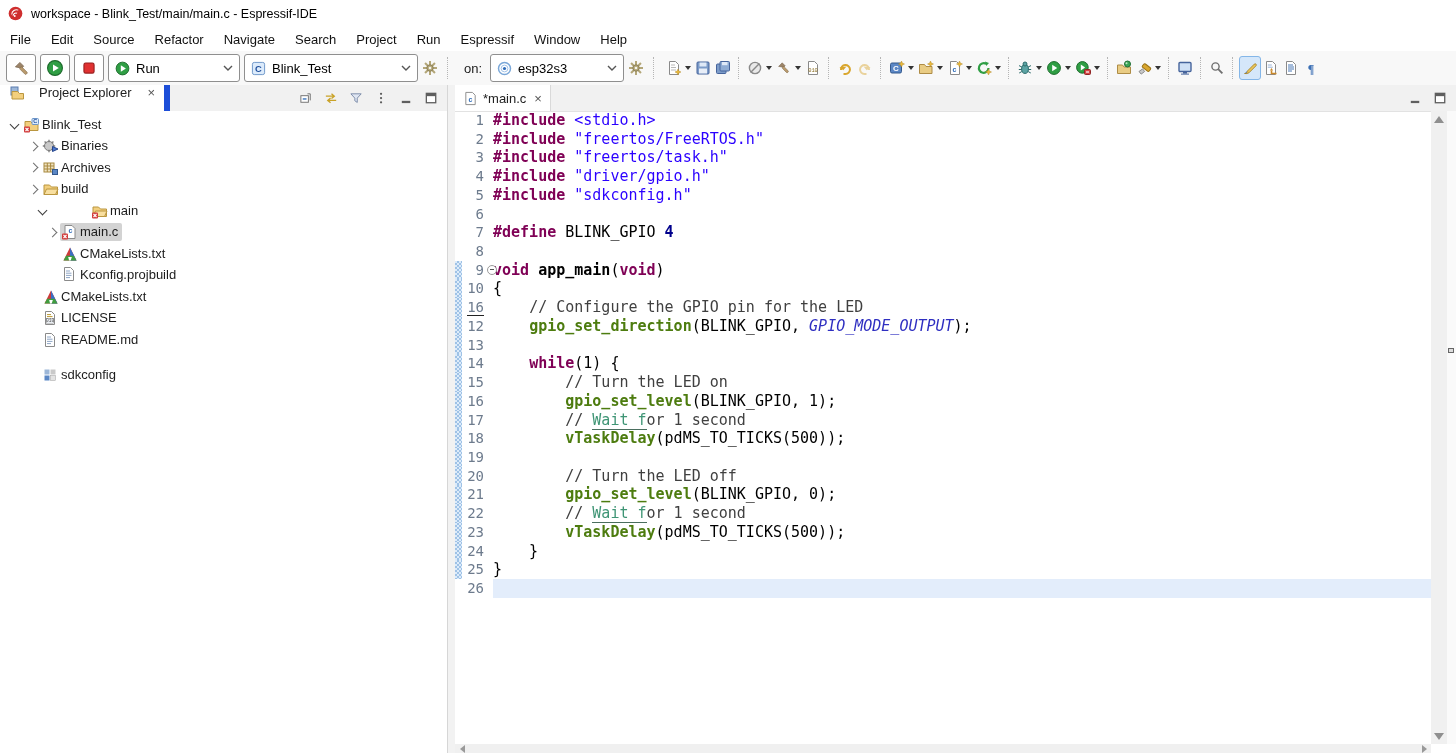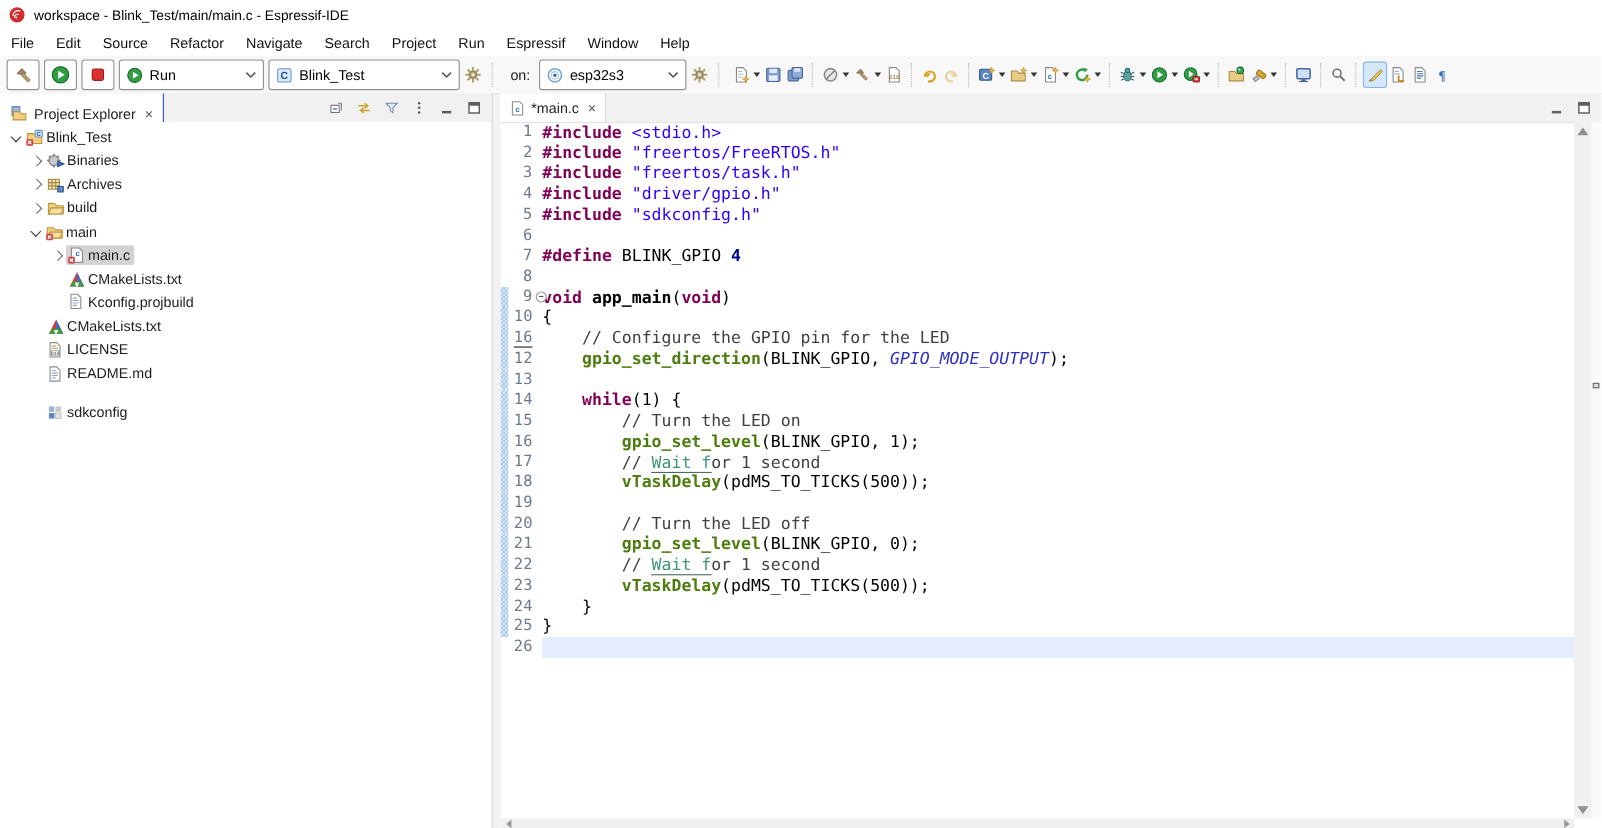--- a/index.html
+++ b/index.html
@@ -30,22 +30,22 @@
   .darr{width:0;height:0;border-left:3.5px solid transparent;border-right:3.5px solid transparent;
         border-top:4px solid #333;margin:0 2px 0 1px;flex:none;}
   .gear16{flex:none;display:flex;align-items:center;}
   .pe{position:absolute;left:0;top:85px;width:447px;bottom:0;background:#fff;}
   .splitter{position:absolute;left:447px;top:85px;width:8px;bottom:0;background:#f2f2f2;
             border-left:1px solid #d6d6d6;border-right:1px solid #d6d6d6;}
   .editor{position:absolute;left:455px;top:85px;right:0;bottom:0;background:#fff;}
   
   .tabrow{position:absolute;left:0;top:0;right:0;height:26px;background:#f1f1f1;
           display:flex;align-items:stretch;}
-  .ptab{background:#fff;display:flex;align-items:flex-end;gap:6px;padding:0 9px;
-        border-right:1px solid #1d4ed8;font-size:13px;color:#222;}
+  .ptab{background:#fff;display:flex;align-items:flex-start;gap:14px;padding:0 9px;
+        border-right:6px solid #1d4ed8;font-size:13px;color:#222;}
   .ptab .x{font-size:13px;color:#555;margin-left:2px;}
   .paneicons{margin-left:auto;display:flex;align-items:center;gap:9px;padding-right:8px;}
   .paneicons .pi{display:flex;align-items:center;justify-content:center;width:16px;height:16px;}
   
   .tree{position:absolute;left:0;top:27px;right:0;bottom:0;overflow:hidden;padding-top:2px;}
   .trow{height:21.5px;display:flex;align-items:center;font-size:13px;color:#1c1c1c;white-space:nowrap;}
   .chev{flex:none;width:16px;display:flex;justify-content:center;}
   .chev i{width:6px;height:6px;border:solid #6f6f6f;border-width:0 1.4px 1.4px 0;display:block;}
   .chev.c i{transform:rotate(-45deg);}  
   .chev.e i{transform:rotate(45deg);border-color:#3c3c3c;} 
@@ -495,21 +495,21 @@
           <span style="display: flex; align-items: center;">
             <span class="ticn">
               <svg width="18" height="16" viewBox="0 0 16 16">
                 <path d="M2 4 h5.5 l2 2 h6 v7.5 h-13.5 z" fill="#f2cf7e" stroke="#ba963f"></path>
                 <path d="M2 13.5 l2.5 -5.5 h11.5 l-2.5 5.5 z" fill="#f8dfa0" stroke="#ba963f"></path>
               </svg>
             </span>
             <span class="tlabel">build</span>
           </span>
         </div>
-        <div class="trow" style="padding-left: 24px;">
+        <div class="trow" style="padding-left: 34px; gap: 40px;">
           <span class="chev e">
             <i></i>
           </span>
           <span style="display: flex; align-items: center;">
             <span class="ticn">
               <svg width="18" height="16" viewBox="0 0 16 16">
                 <path d="M2 4 h5.5 l2 2 h6 v7.5 h-13.5 z" fill="#f2cf7e" stroke="#ba963f"></path>
                 <path d="M2 13.5 l2.5 -5.5 h11.5 l-2.5 5.5 z" fill="#f8dfa0" stroke="#ba963f"></path>
                 <rect x="1" y="9.5" width="6" height="6" rx="1" fill="#d23c3c"></rect>
                 <path d="M2.5 11 l3 3 M5.5 11 l-3 3" stroke="#fff" stroke-width="1.1"></path>

